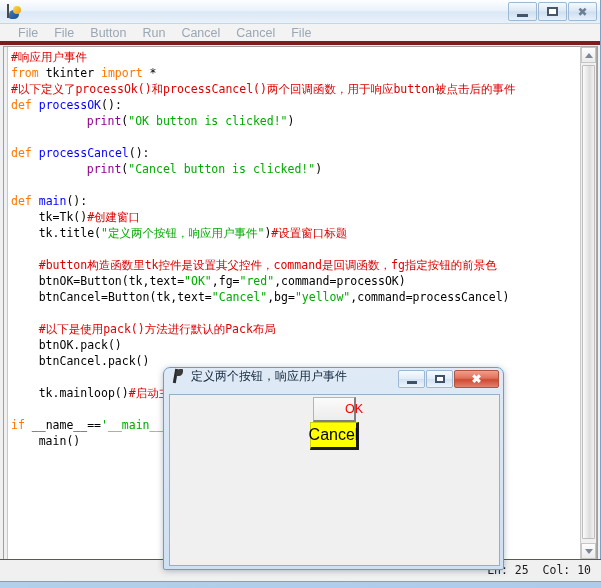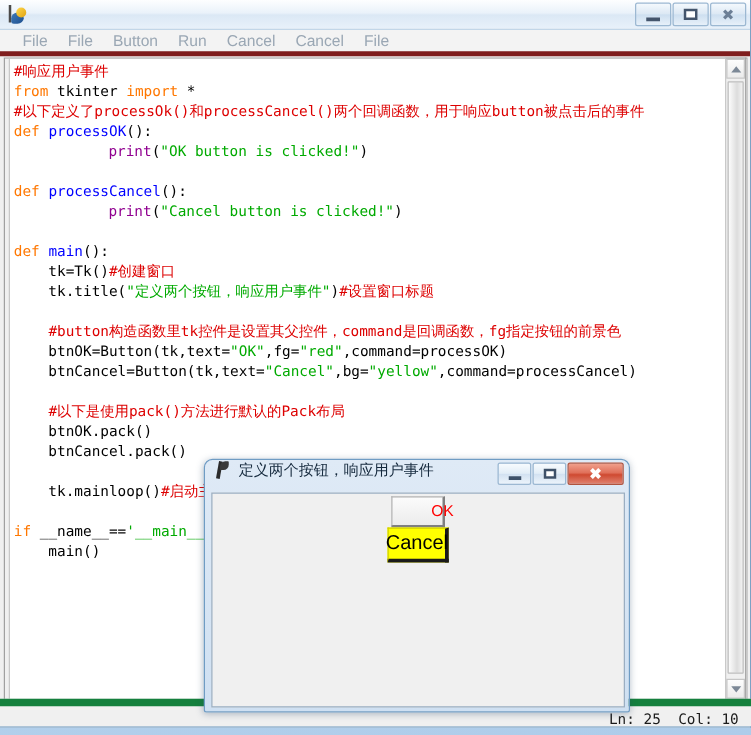--- a/index.html
+++ b/index.html
@@ -162,21 +162,21 @@
     border: 1px solid #bdbdbd;
     border-radius: 1px;
   }
 
   
   #statusbar {
     position: absolute;
     left: 0; bottom: 0;
     width: 601px; height: 22px;
     background: #f0f0f0;
-    border-top: 6px solid #15803d;
+    border-top: 1px solid #15803d;
   }
   #status-text {
     position: absolute; right: 10px; top: 3px;
     font-size: 11.5px; color: #1b1b1b;
     font-family: "DejaVu Sans Mono", monospace;
     white-space: pre;
   }
 
   
   #tk-window {

